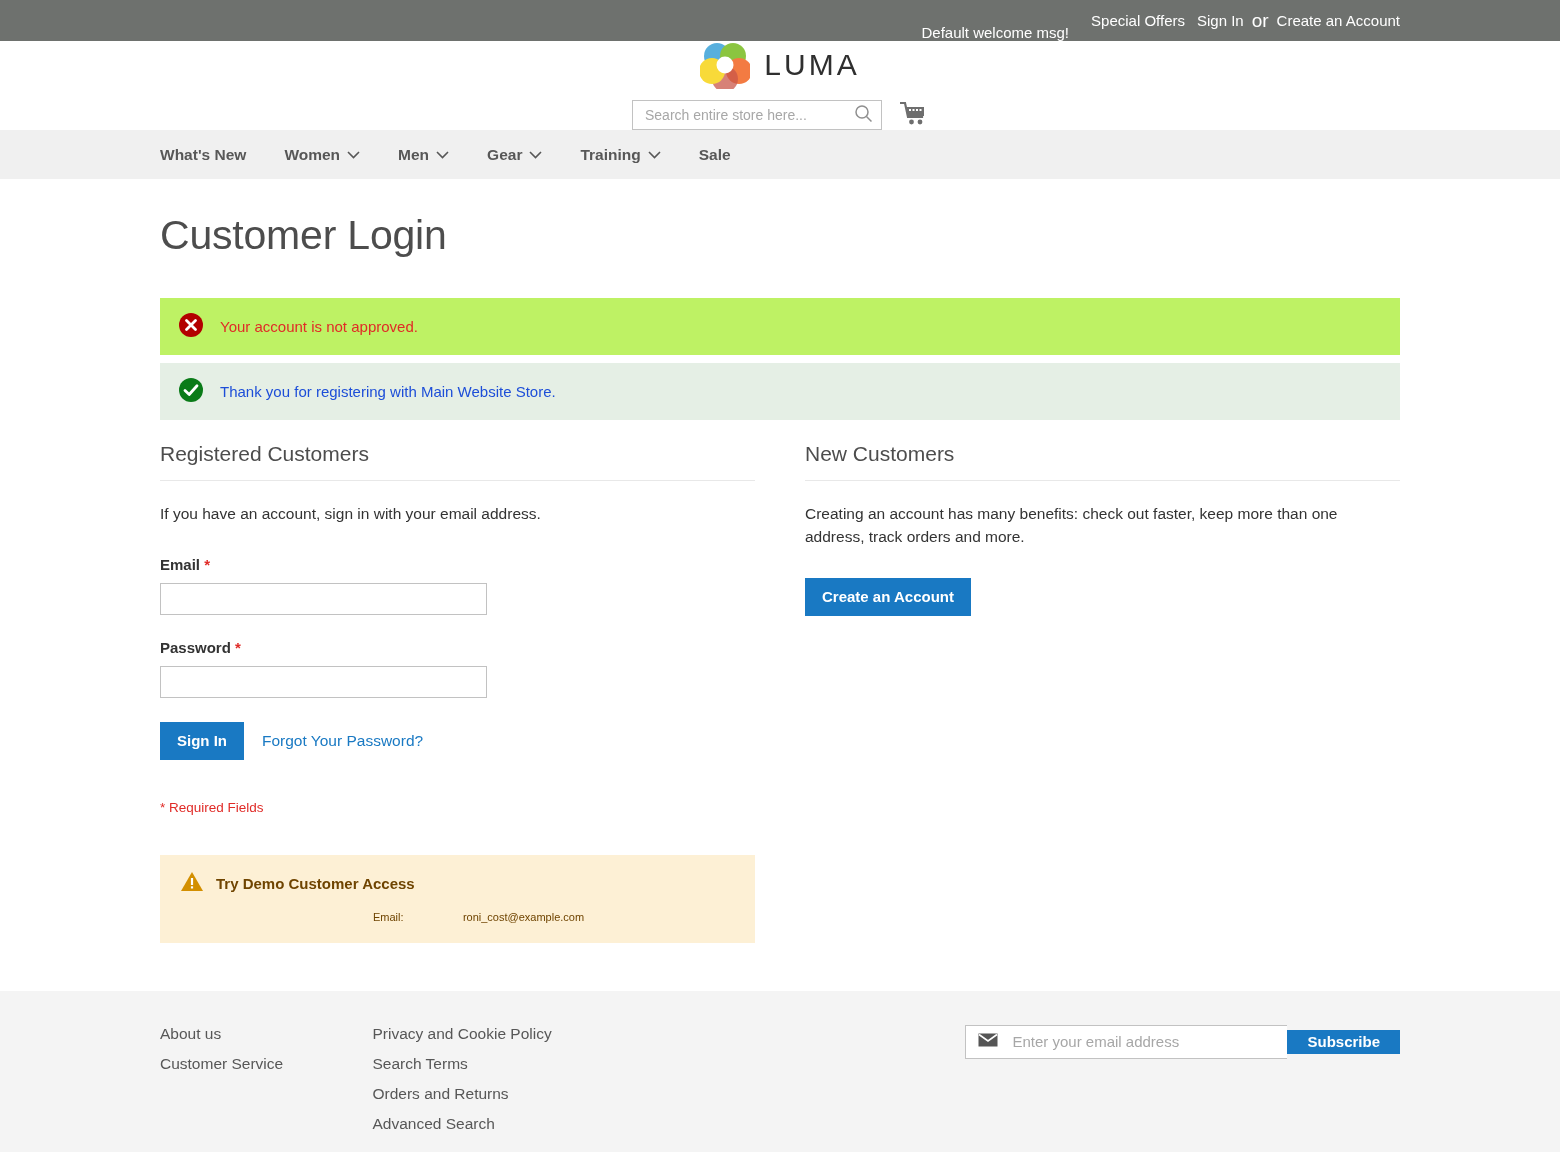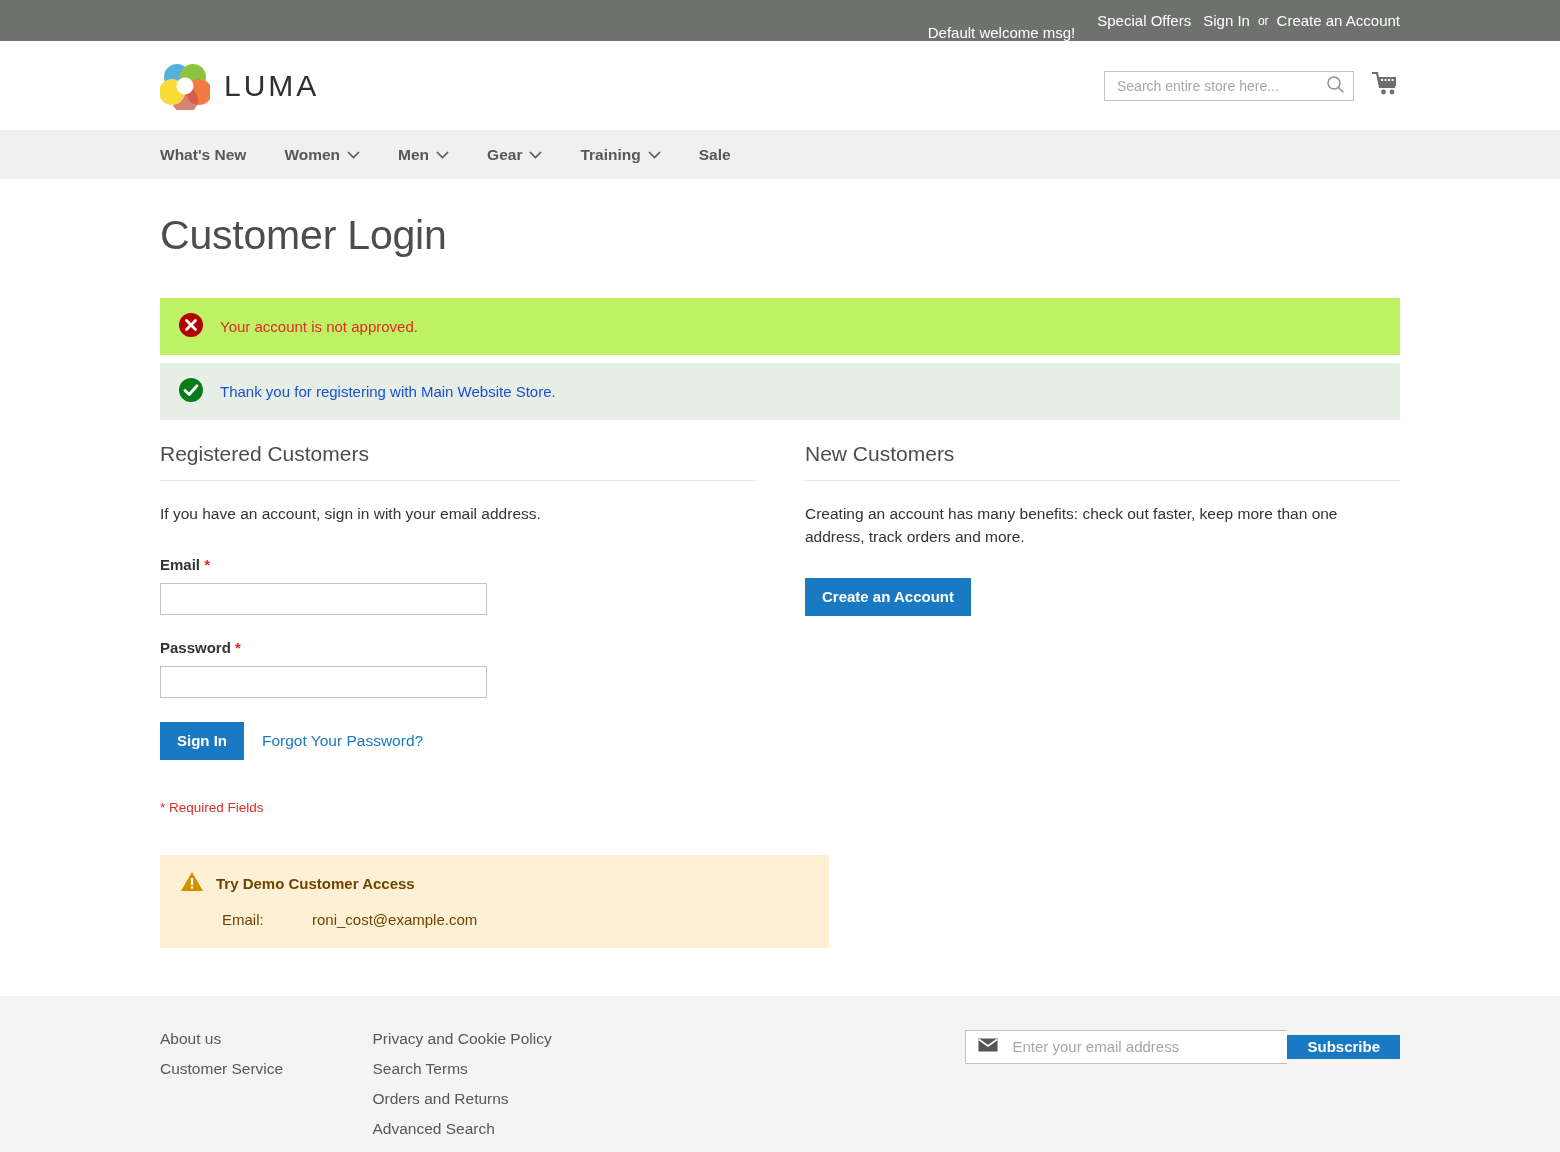--- a/index.html
+++ b/index.html
@@ -39,37 +39,38 @@
   }
   .panel-link {
     color: #ffffff;
     font-size: 15px;
     text-decoration: none;
     white-space: nowrap;
   }
   .panel-sep { width: 12px; }
   .panel-or {
     color: #ffffff;
-    font-size: 12px;
+    font-size: 19px;
     margin: 4px 8px;
   }
 
   
   .header {
     background: #ffffff;
     height: 89px;
     position: relative;
   }
   .header-inner {
     width: 1240px;
     margin: 0 auto;
     height: 89px;
     display: flex;
     align-items: center;
     justify-content: space-between;
+    flex-direction: column;
   }
   .logo { display: flex; align-items: center; gap: 14px; }
   .logo-mark { width: 50px; height: 48px; display:block; }
   .logo-text {
     font-size: 30px;
     letter-spacing: 3px;
     color: #2f2f2f;
     font-weight: 400;
   }
   .header-right { display: flex; align-items: center; gap: 18px; }
@@ -170,26 +171,26 @@
   }
   .link {
     color: #1979c3; font-size: 15.5px; text-decoration: none; cursor: pointer;
   }
   .required-note {
     color: #e02b27; font-size: 13.5px; margin-top: 40px;
   }
 
   
   .demo-box {
-    background: #fdf0d5; width: 669px;
+    background: #fdf0d5; width: 595px;
     padding: 16px 20px 20px 20px; margin-top: 40px;
   }
   .demo-head { display: flex; align-items: center; gap: 12px; }
   .demo-title { font-size: 15px; font-weight: bold; color: #6f4400; }
-  .demo-row { display: flex; margin-top: 14px; padding-left: 42px; font-size: 15px; }
+  .demo-row { display: flex; margin-top: 14px; padding-left: 42px; font-size: 11px; justify-content: center; }
   .demo-key { width: 90px; color: #6f4400; }
   .demo-val { color: #6f4400; }
 
   
   .footer {
     background: #f4f4f4;
     margin-top: 48px;
     padding: 34px 0 46px 0;
   }
   .footer-inner {

